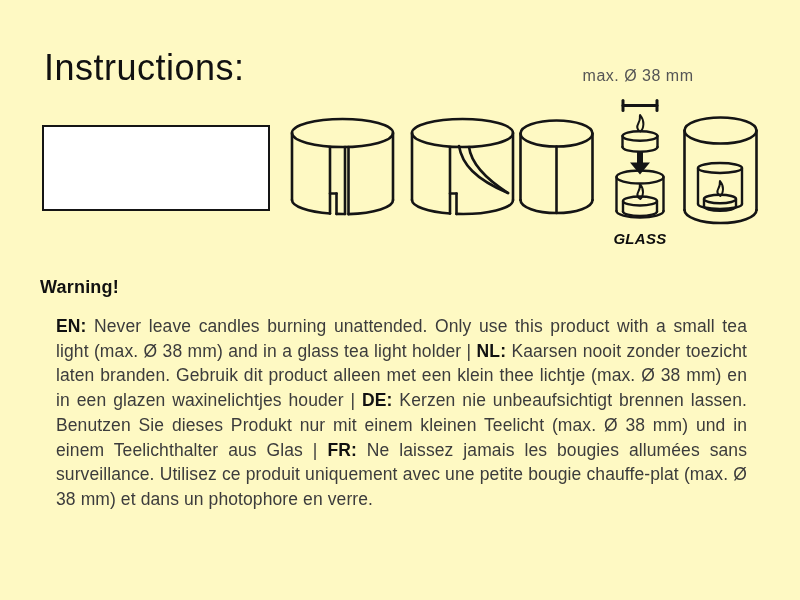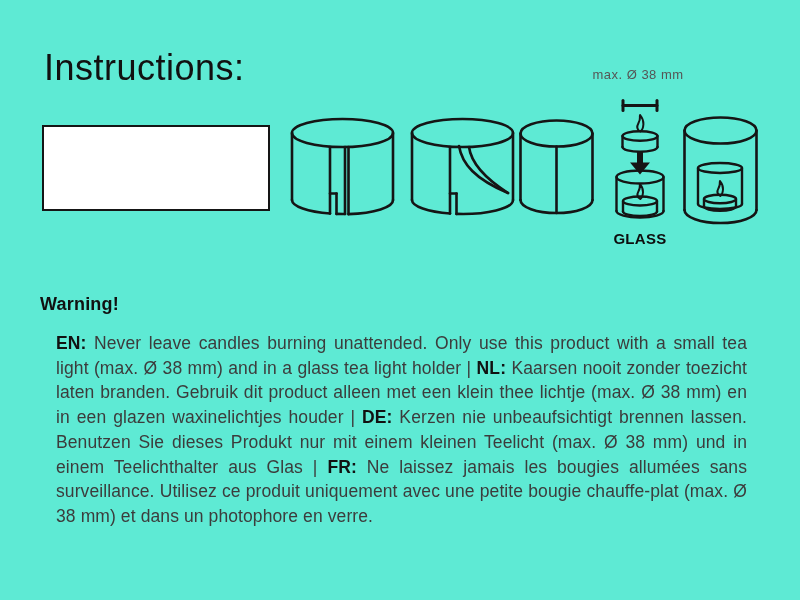--- a/index.html
+++ b/index.html
@@ -1,41 +1,42 @@
 <!DOCTYPE html>
 <html><head>
 <meta charset="utf-8">
 <style>
   html,body{margin:0;padding:0;}
   body{
     width:800px;height:600px;background:#ffffff;overflow:hidden;
     font-family:"Liberation Sans","DejaVu Sans",sans-serif;
     position:relative;
   }
-  .page{position:absolute;inset:0;background:#5eead4;}
+  .page{position:absolute;inset:0;background:#fef9c3;}
   .title{
     position:absolute;left:44px;top:50px;
     font-size:36px;font-weight:500;color:#111;letter-spacing:0.5px;
     line-height:1;margin:0;
   }
   .dim-label{
     position:absolute;left:560px;top:67px;width:156px;
-    text-align:center;font-size:13px;color:#555;letter-spacing:0.5px;
+    text-align:center;font-size:16px;color:#555;letter-spacing:0.5px;
   }
   .sheet{
     position:absolute;left:42px;top:125px;width:224px;height:82px;
     border:2.6px solid #151515;background:#fff;
   }
   .diag{position:absolute;}
   .glass-label{
     position:absolute;left:602px;top:230px;width:76px;
     text-align:center;font-weight:700;font-size:15px;color:#0d0d0d;
     letter-spacing:0.3px;
+    font-style:italic;
   }
-  .warning{position:absolute;left:40px;top:294px;width:723px;}
+  .warning{position:absolute;left:40px;top:277px;width:723px;}
   .warning-heading{
     font-size:18px;font-weight:700;color:#111;margin:0 0 3px 0;
     letter-spacing:0.2px;
   }
   .warning-text{
     margin:16px;font-size:17.5px;line-height:24.7px;color:#3c3c3c;
     text-align:justify;letter-spacing:0.1px;
   }
   .warning-text .b{font-weight:700;color:#111;}
   svg{display:block;}

